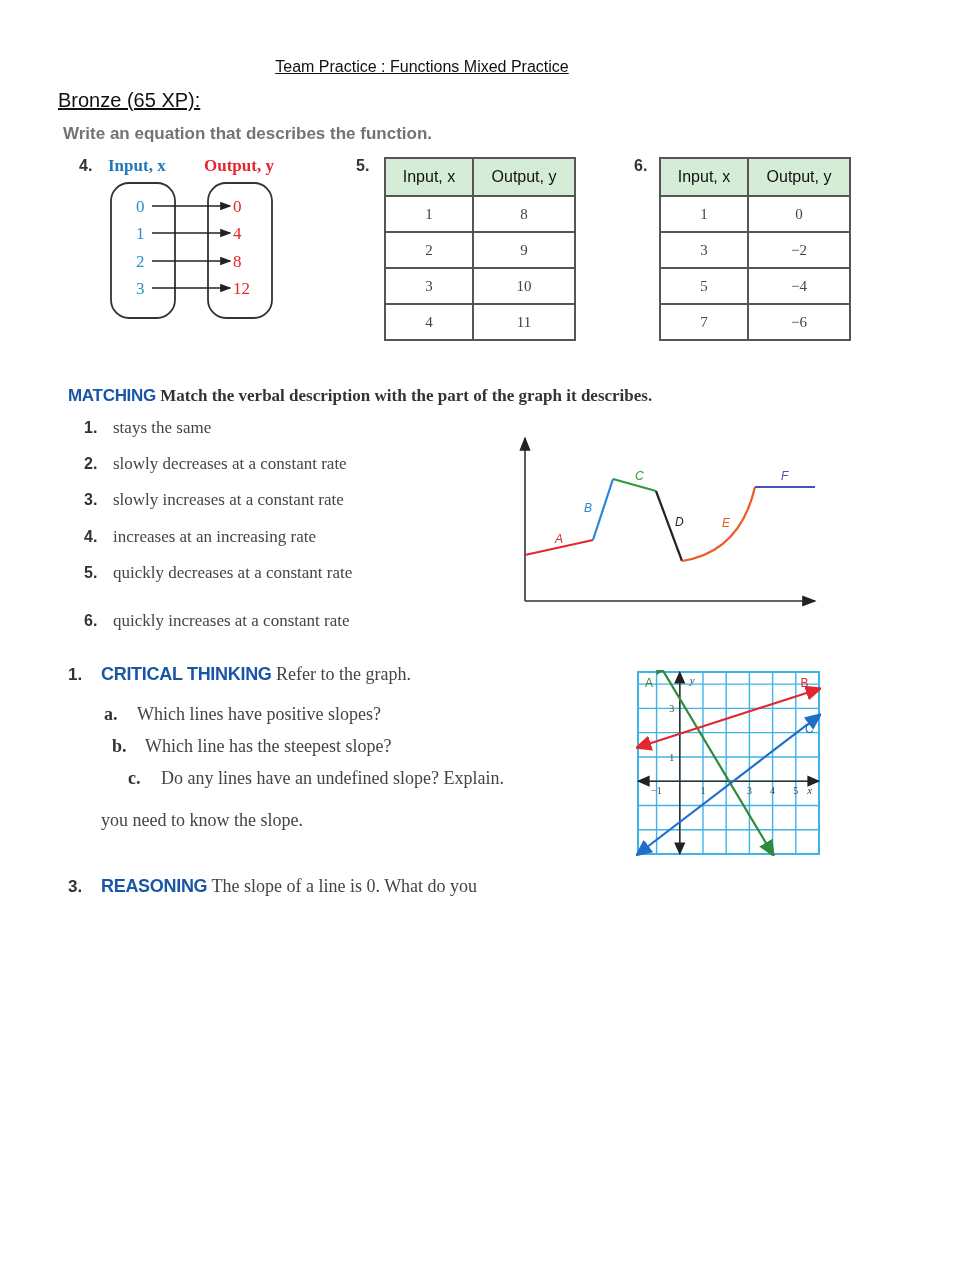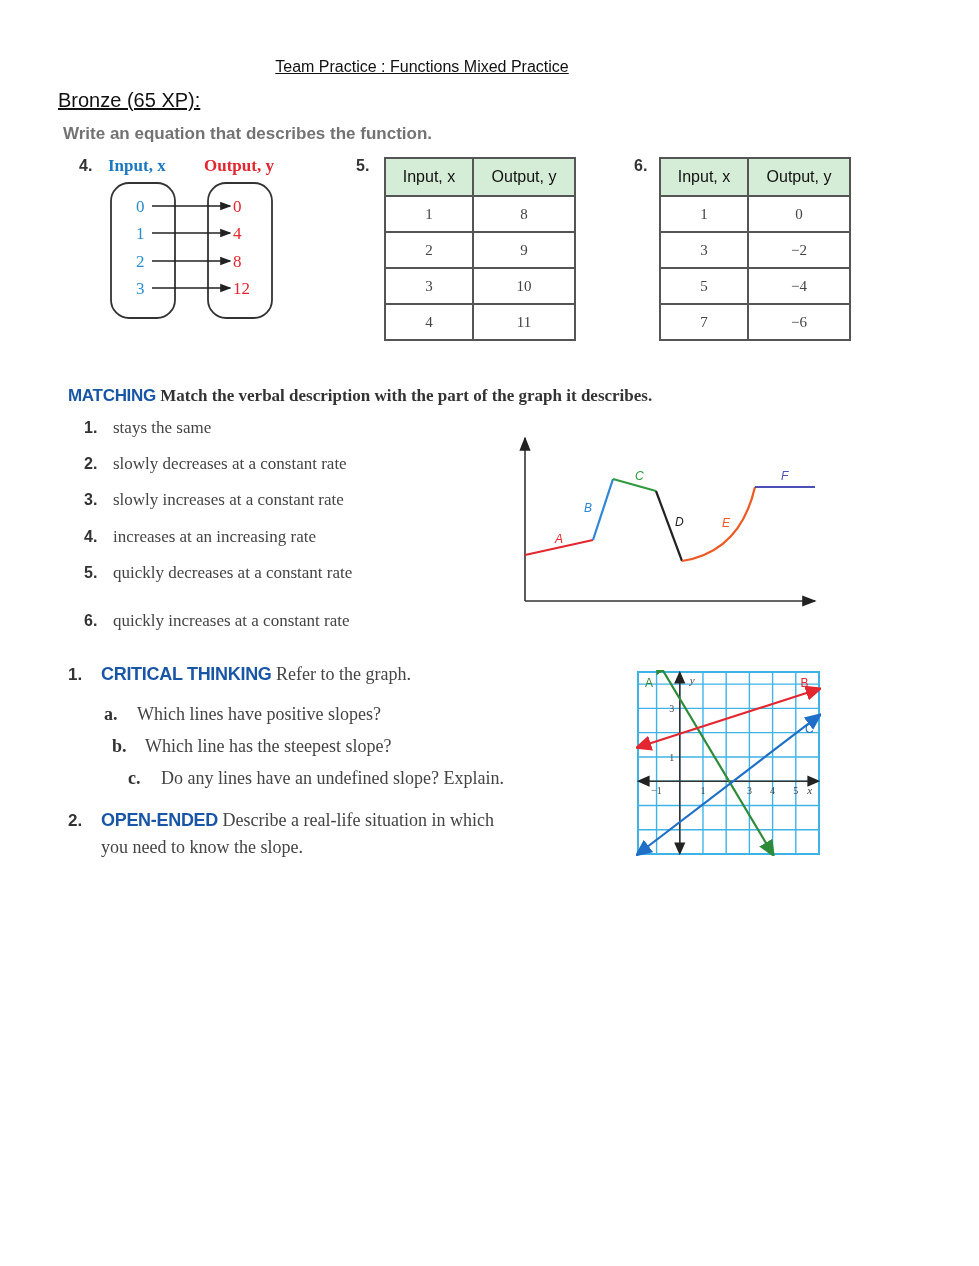--- a/index.html
+++ b/index.html
@@ -157,25 +157,25 @@
 
 <div class="abs q" style="left:68px;top:664px;">
   <span class="n" style="display:inline-block;width:33px;">1.</span><span class="kw">CRITICAL THINKING</span>
   <span>Refer to the graph.</span>
 </div>
 <div class="abs q sub" style="left:104px;top:704px;"><span class="l">a.</span><span>Which lines have positive slopes?</span></div>
 <div class="abs q sub" style="left:112px;top:736px;"><span class="l">b.</span><span>Which line has the steepest slope?</span></div>
 <div class="abs q sub" style="left:88px;top:768px;margin-left:40px;"><span class="l">c.</span><span>Do any lines have an undefined slope? Explain.</span></div>
 
 <div class="abs q" style="left:68px;top:807px;line-height:27px;">
-  <div><span class="n" style="display:inline-block;width:33px;">2.</span><span class="kw">OPEN-ENDED</span> <span>Describe a real-life situation in which</span></div>
   <div style="padding-left:33px;">you need to know the slope.</div>
 </div>
 
 <div class="abs q" style="left:68px;top:873px;line-height:27px;">
+  <div><span class="n" style="display:inline-block;width:33px;">3.</span><span class="kw">REASONING</span> <span>The slope of a line is 0. What do you</span></div>
 </div>
 
 <svg id="coord" class="abs" style="left:636px;top:670px;" width="185" height="186">
     <defs>
       <marker id="axm" markerWidth="8" markerHeight="8" refX="6" refY="4" orient="auto-start-reverse">
         <path d="M0,0.5 L8,4 L0,7.5 Z" fill="#222"></path>
       </marker>
       <marker id="mA" markerWidth="8" markerHeight="8" refX="6" refY="4" orient="auto-start-reverse">
         <path d="M0,0.5 L8,4 L0,7.5 Z" fill="#2e8b3a"></path>
       </marker>

